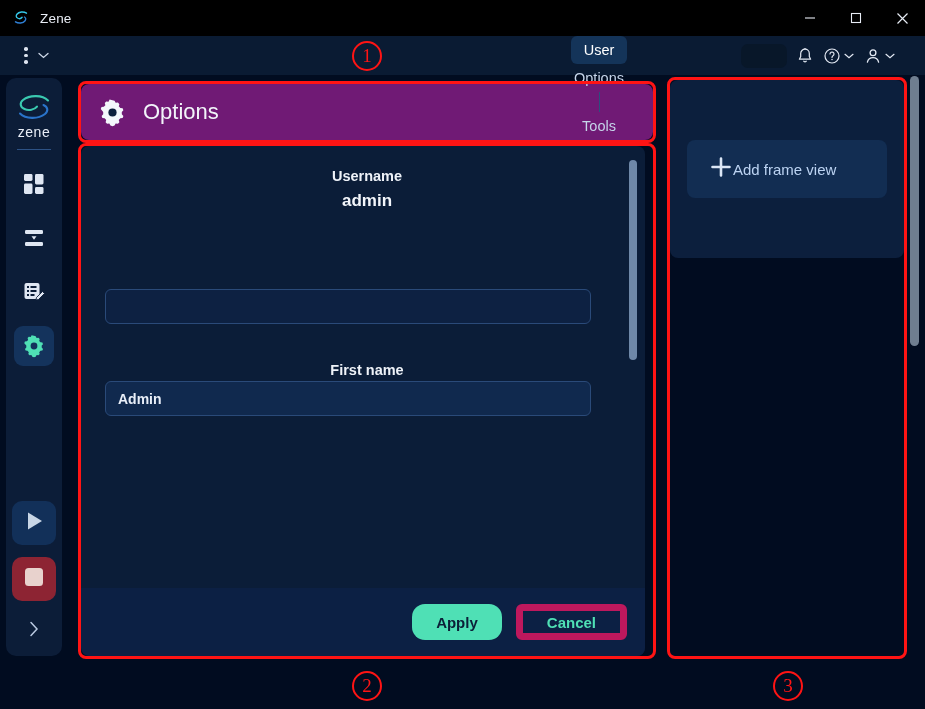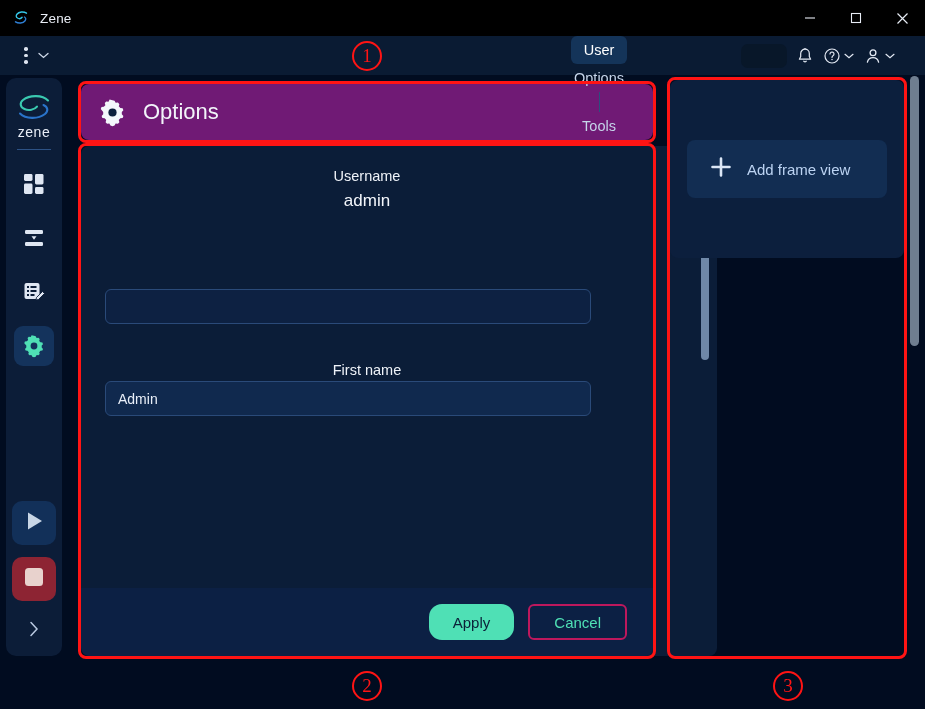--- a/index.html
+++ b/index.html
@@ -67,22 +67,22 @@
   .oh-gear { margin-left: 17px; display: flex; }
   .oh-title { margin-left: 16px; color: #f2f5fa; font-size: 22px; }
   .tabs { margin-left: auto; margin-right: 16px; display: flex; align-items: center; flex-direction: column; }
   .tab {
     font-size: 14.5px; color: #c6d5ea; padding: 6px 13px; border-radius: 6px;
   }
   .tab.active { background: #143459; color: #ffffff; }
   .tabsep { width: 1px; height: 20px; background: #2c4f7e; }
 
   .options-body {
-    position: absolute; left: 81px; top: 146px; width: 636px; height: 510px;
-    background: #0b1d38; border-radius: 8px; overflow: hidden;
+    position: absolute; left: 81px; top: 146px; width: 564px; height: 510px;
+    background: #0b1d38; border-radius: 8px; overflow: hidden; font-weight: bold;
   }
   .form-scroll {
     position: absolute; left: 0; top: 0; width: 572px; height: 440px;
     padding: 22px 24px 0 24px; overflow: hidden;
   }
   .field { margin-bottom: 10px; }
   .f-label { color: #eef2f8; font-size: 14.5px; margin-bottom: 3px; }
   .f-hint { color: #5b9bf0; font-size: 11.5px; margin-bottom: 6px; }
   .f-value { color: #f3f6fb; font-size: 17px; margin-top: 7px; }
   .spacer-lg { height: 40px; }
@@ -114,33 +114,33 @@
     display: flex; align-items: center; justify-content: flex-end; gap: 14px;
     padding-right: 26px;
   }
   .btn-apply {
     height: 36px; padding: 0 24px; border-radius: 13px;
     background: #4fe0b5; color: #0b2038; font-size: 15px;
     display: flex; align-items: center; justify-content: center;
   }
   .btn-cancel {
     height: 36px; padding: 0 24px; border-radius: 6px;
-    border: 2px solid #be185d; color: #4fe0b5; font-size: 15px; background: transparent;
+    border: 7px solid #be185d; color: #4fe0b5; font-size: 15px; background: transparent;
     display: flex; align-items: center; justify-content: center;
   }
 
   
   .right-panel {
     position: absolute; left: 670px; top: 80px; width: 234px; height: 178px;
     background: #0c1f3d; border-radius: 8px;
     display: flex; align-items: center; justify-content: center;
   }
   .add-frame {
     width: 200px; height: 58px; border-radius: 8px; background: #122d52;
-    display: flex; align-items: center; gap: 14px; padding-left: 22px;
+    display: flex; align-items: center; padding-left: 22px;
   }
   .plus { color: #dbe6f5; font-size: 28px; line-height: 1; font-weight: 300; }
   .add-frame-label { color: #bcd3f2; font-size: 15px; }
 
   
   .outer-sb-thumb {
     position: absolute; right: 6px; top: 76px; width: 9px; height: 270px;
     border-radius: 5px; background: #6f7e90;
   }
 

